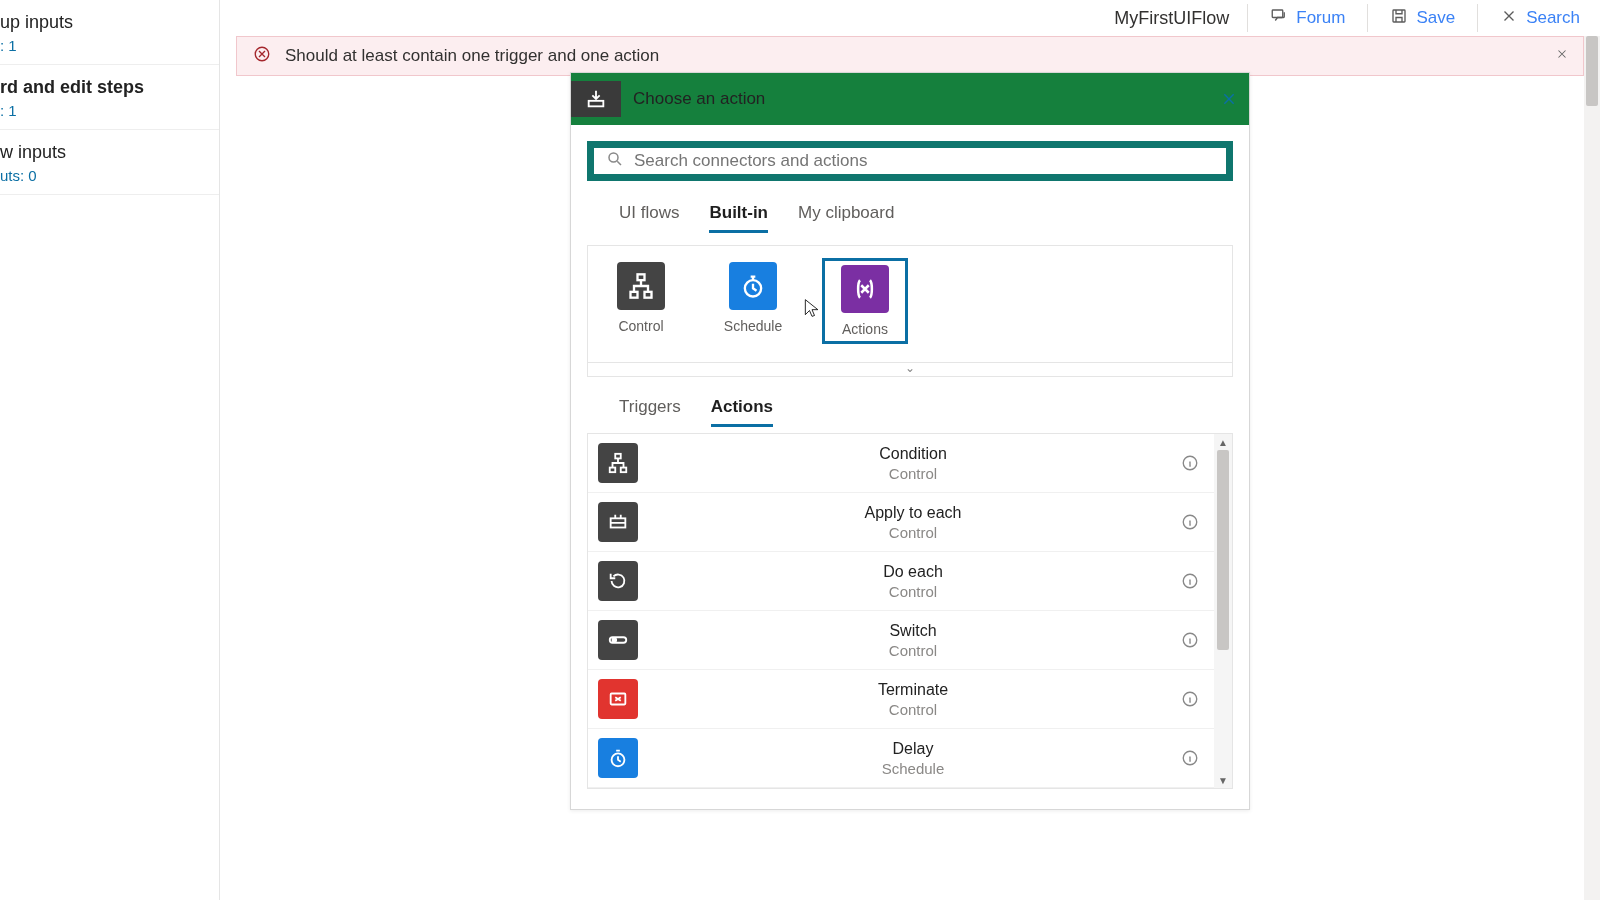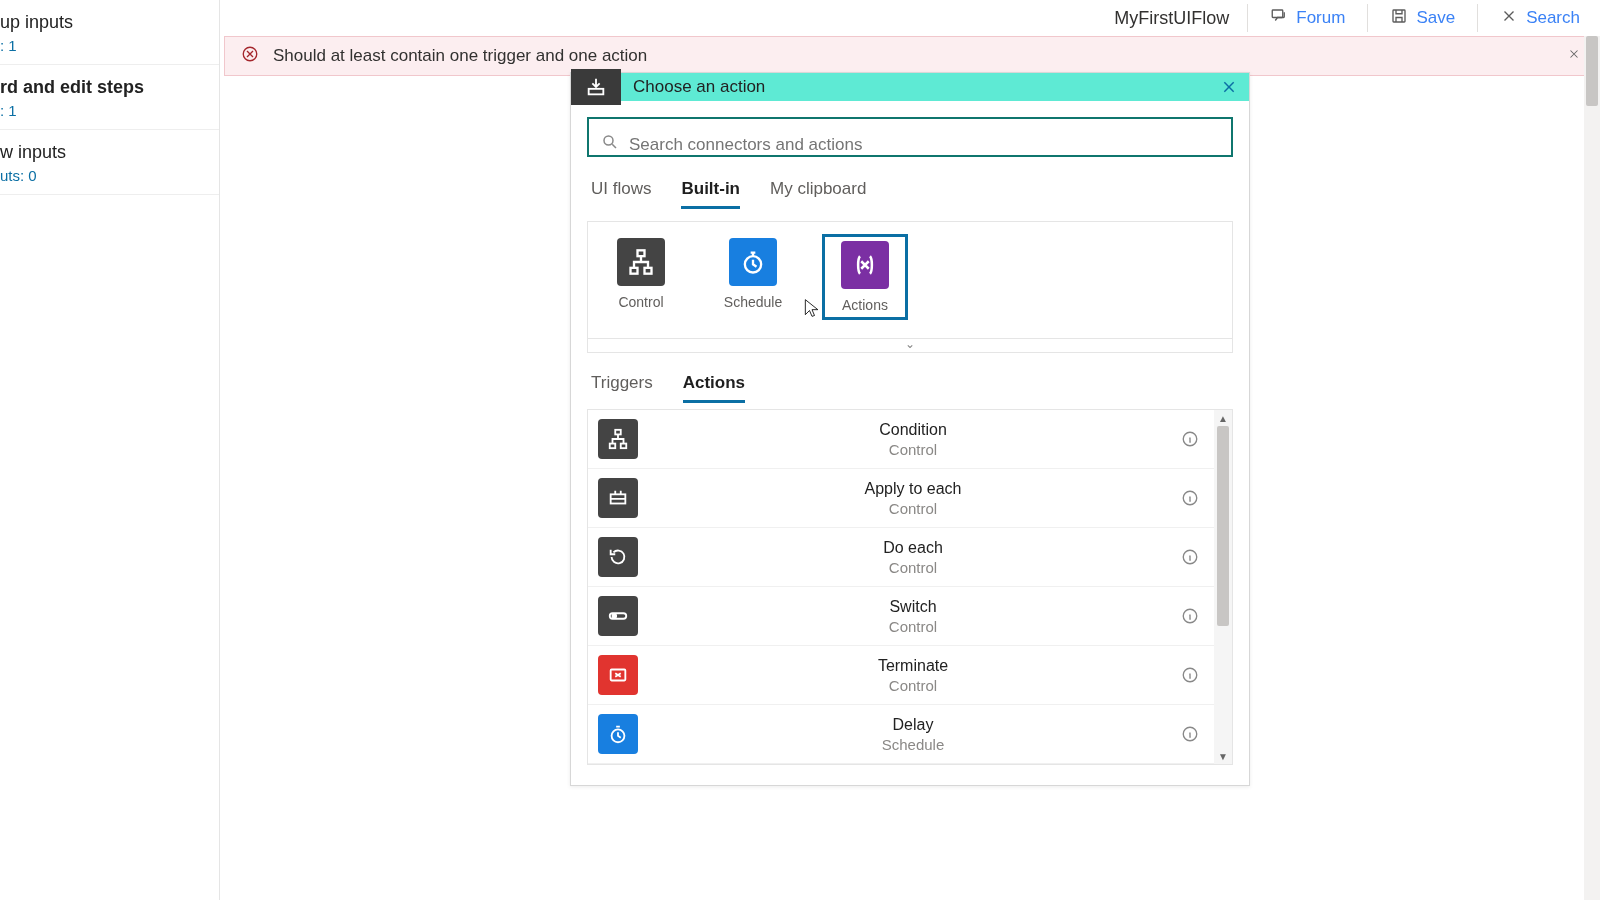--- a/index.html
+++ b/index.html
@@ -21,41 +21,41 @@
   .side-sub { font-size: 15px; color: #0b6fa4; }
 
   
   .canvas { position: absolute; left: 220px; right: 0; top: 36px; bottom: 0; background: #fff; overflow: hidden; }
   .canvas-scroll { position: absolute; top: 0; right: 0; bottom: 0; width: 16px; background: #f3f2f1; }
   .canvas-scroll .thumb { position: absolute; left: 2px; top: 0; width: 12px; height: 70px; background: #c8c6c4; border-radius: 2px; }
   .canvas-scroll .arrow { position: absolute; left: 0; width: 16px; height: 16px; display:flex; align-items:center; justify-content:center; font-size:10px; color:#666; }
   .canvas-scroll .arrow.up { top: 0; }
 
   
-  .banner { display:flex; align-items:center; justify-content:flex-start; gap:14px; height:40px; background:#fceef0; border:1px solid #f1c7cc; padding:0 16px; margin:0 4px; position:relative; }
+  .banner { display:flex; align-items:center; justify-content:flex-start; gap:14px; height:40px; background:#fceef0; border:1px solid #f1c7cc; padding:0 16px; margin:0 16px; position:relative; }
   .banner svg.err { width:18px; height:18px; }
   .banner .msg { font-size:17px; color:#323130; }
   .banner .dismiss { position:absolute; right:14px; top:50%; transform:translateY(-50%); cursor:pointer; }
   .banner .dismiss svg { width:14px; height:14px; }
 
   
   .card { position:absolute; left:50%; transform:translateX(-50%); top:36px; width:680px; border:1px solid #d7d7d7; background:#fff; box-shadow:0 1px 4px rgba(0,0,0,0.08); }
-  .card-head { display:flex; align-items:center; height:28px; background:#5eead4; }
+  .card-head { display:flex; align-items:center; height:52px; background:#15803d; }
   .card-head .icon { width:50px; height:36px; background:#3a3a3a; display:flex; align-items:center; justify-content:center; }
   .card-head .title { flex:1; font-size:17px; color:#222; padding-left:12px; }
   .card-head .close { width:40px; display:flex; align-items:center; justify-content:center; cursor:pointer; }
   .card-head .close svg { width:16px; height:16px; }
 
   .card-body { padding:16px 16px 0 16px; }
 
-  .search { display:flex; align-items:flex-end; border:2px solid #0f766e; height:40px; padding:0 12px; margin-bottom:16px; }
+  .search { display:flex; align-items:center; border:7px solid #0f766e; height:40px; padding:0 12px; margin-bottom:16px; }
   .search svg { width:18px; height:18px; margin-right:10px; }
   .search input { border:none; outline:none; font-size:17px; width:100%; color:#666; }
 
-  .pivot { display:flex; gap:30px; padding:0 4px 0 4px; }
+  .pivot { display:flex; gap:30px; padding:0 4px 0 4px;margin-left:28px; }
   .pivot-item { font-size:17px; color:#605e5c; padding:6px 0 10px 0; cursor:pointer; }
   .pivot-item.active { color:#1f1f1f; font-weight:600; position:relative; }
   .pivot-item.active::after { content:""; position:absolute; bottom:0; left:0; right:0; height:3px; background:#0b6fa4; }
 
   
   .tile-row { border:1px solid #e5e5e5; border-top:1px solid #e5e5e5; padding:12px 10px 18px 10px; display:flex; gap:26px; margin-top:12px; }
   .tile { width:86px; text-align:center; cursor:pointer; padding:4px; }
   .tile .tile-icon { width:48px; height:48px; margin:0 auto 8px auto; border-radius:4px; display:flex; align-items:center; justify-content:center; }
   .tile .tile-label { font-size:14px; color:#605e5c; }
   .tile.selected { border:3px solid #0b6fa4; }

